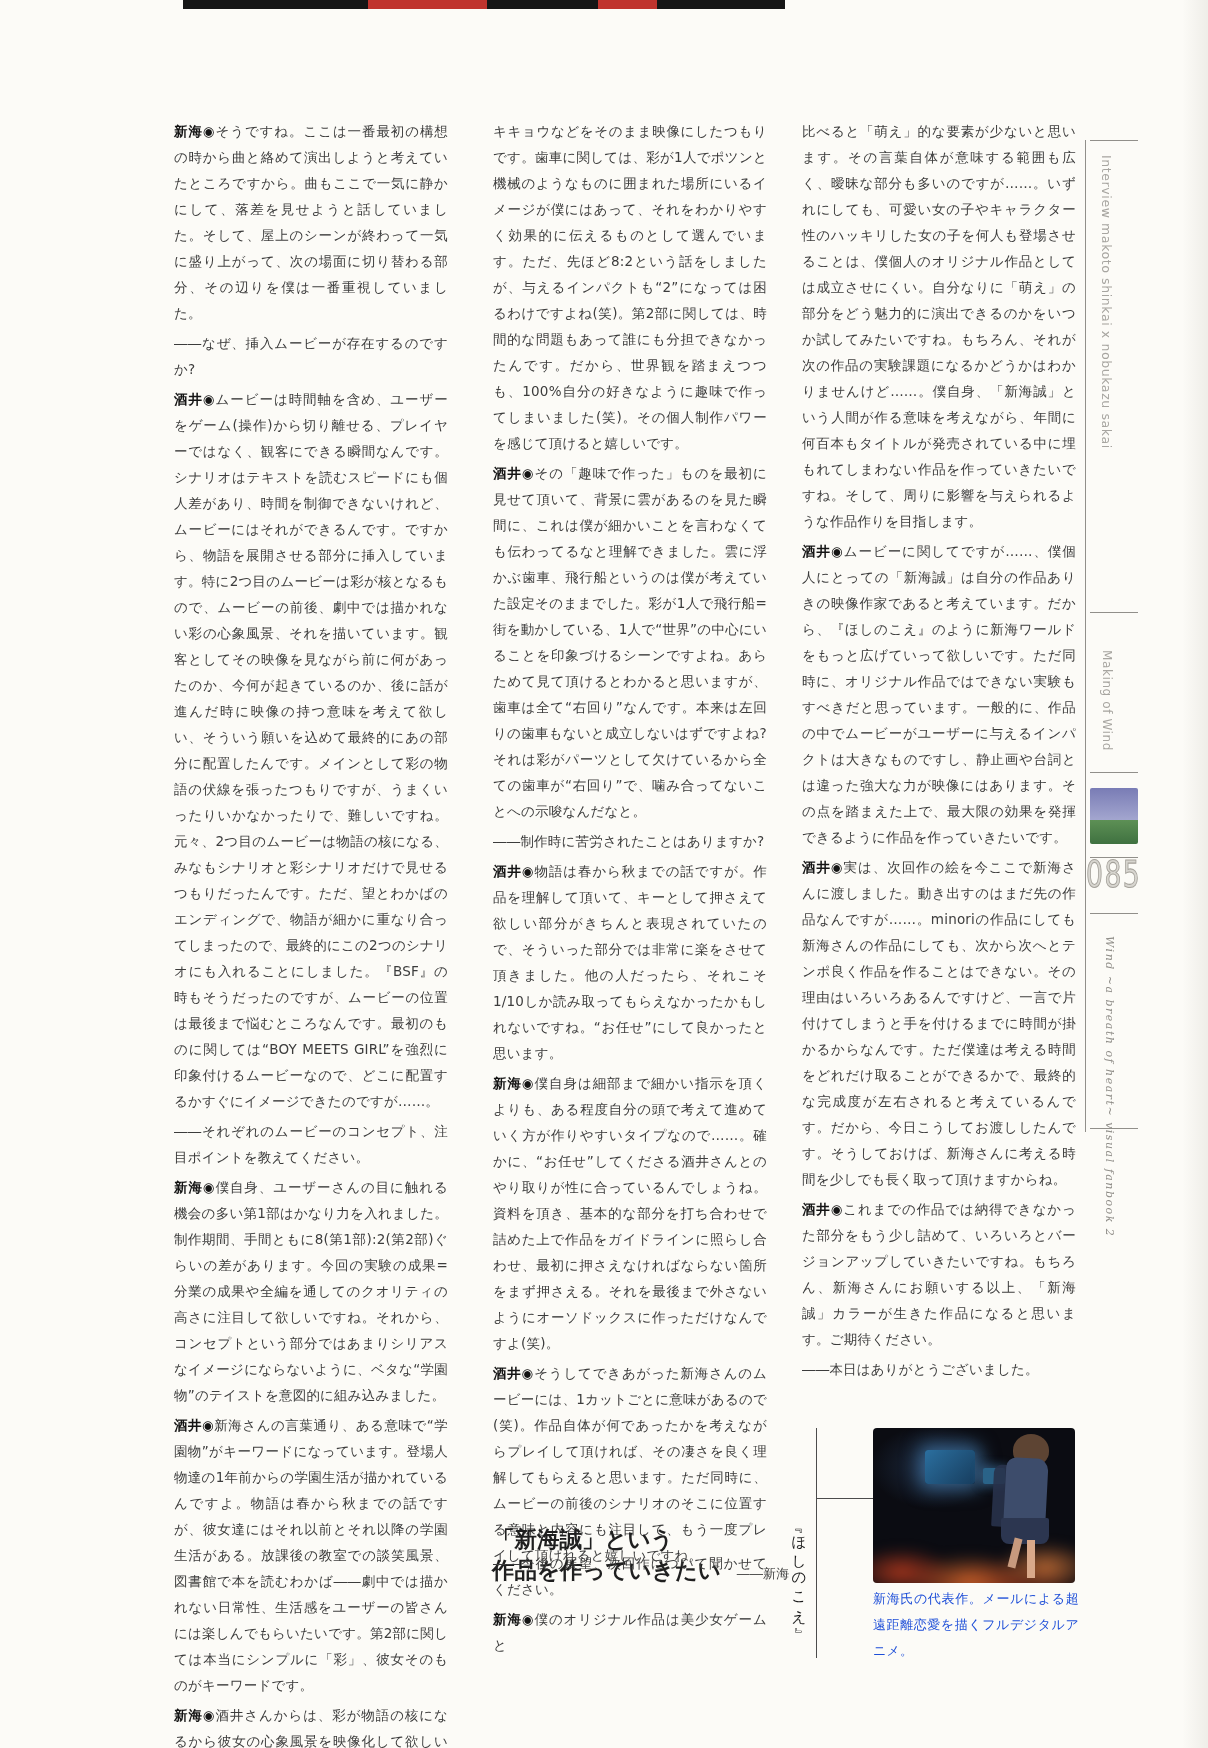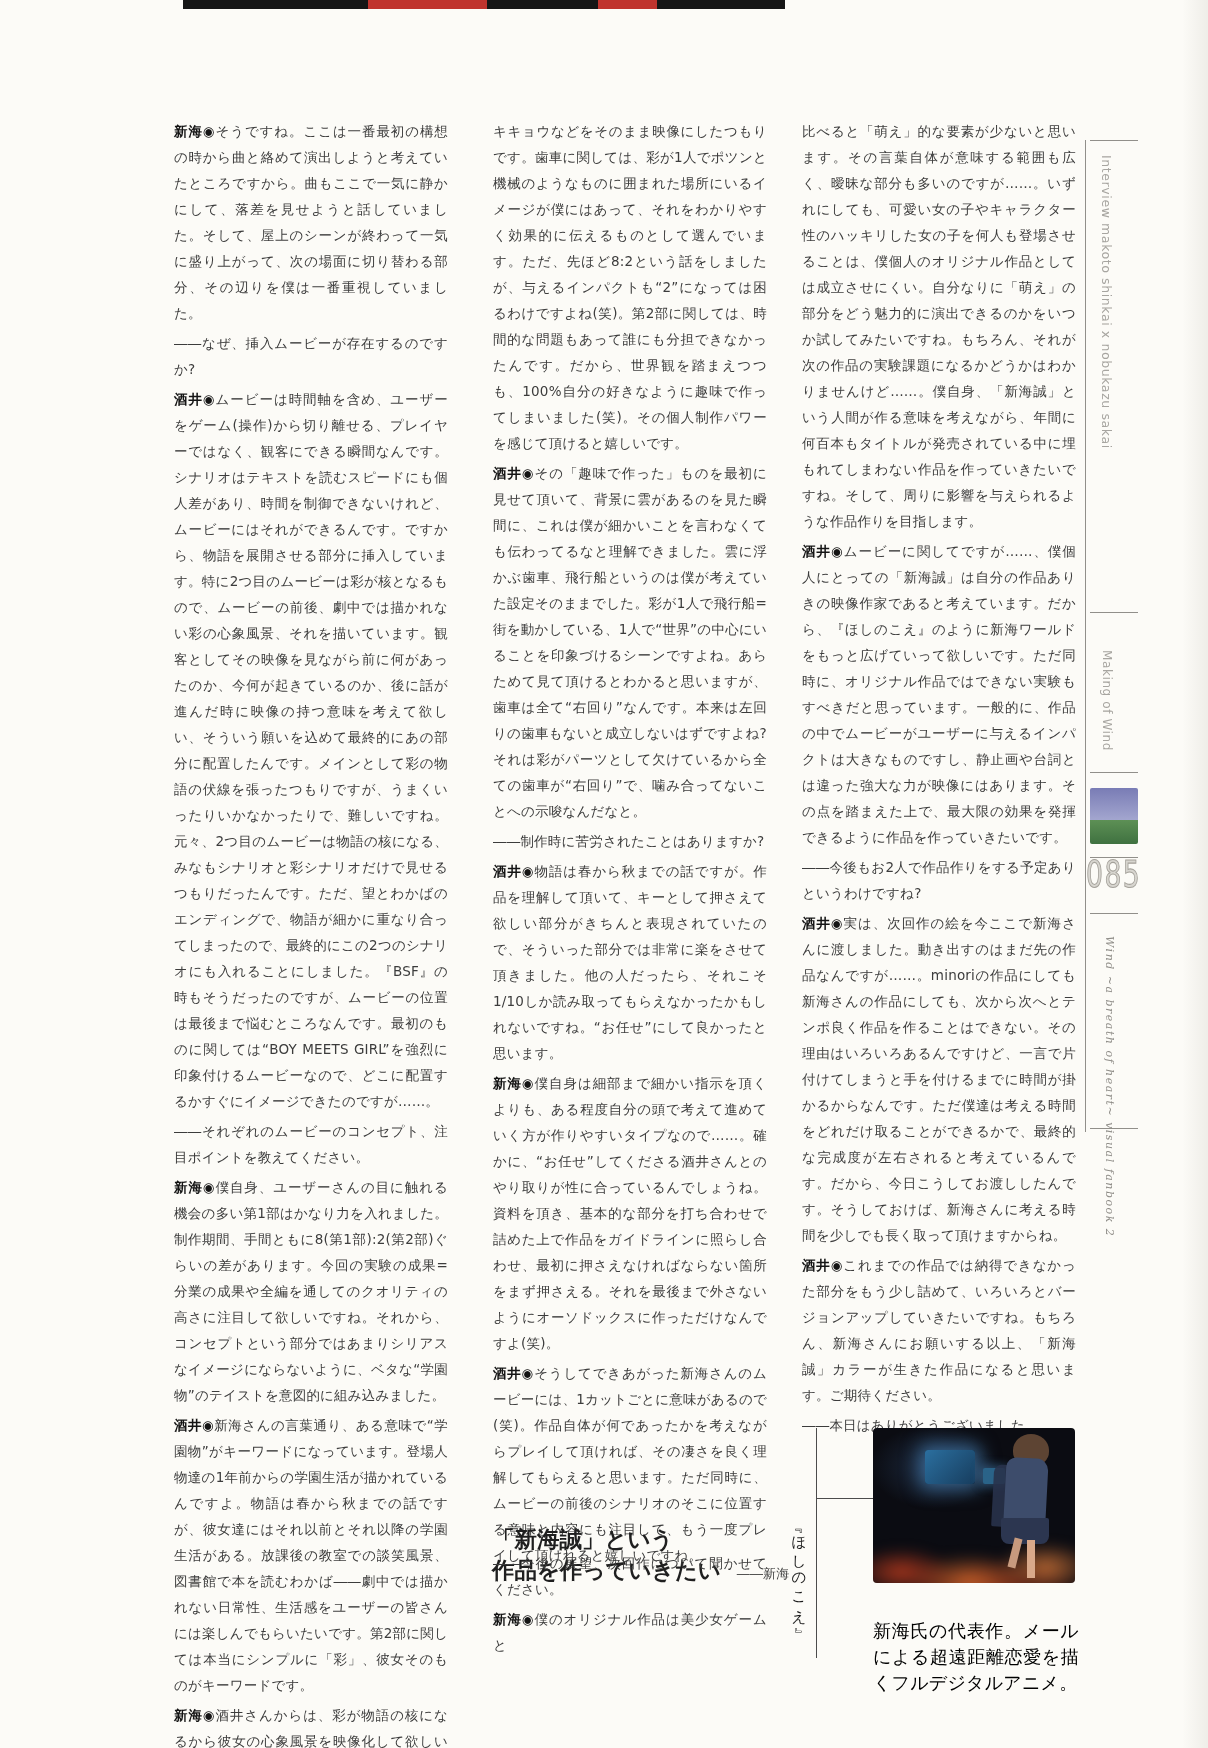--- a/index.html
+++ b/index.html
@@ -47,22 +47,22 @@
         radial-gradient(120px 50px at 60% 100%,rgba(120,30,20,.9),rgba(0,0,0,0) 75%);}
   .still .hair{position:absolute;right:26px;top:6px;width:36px;height:32px;background:#5d4433;
        border-radius:55% 55% 48% 48%;}
   .still .body{position:absolute;right:28px;top:30px;width:42px;height:66px;background:#3d4c6b;
        border-radius:10px 12px 4px 4px;transform:rotate(3deg);
        box-shadow:-14px 6px 0 -2px rgba(40,50,75,.9);}
   .still .skirt{position:absolute;right:26px;top:90px;width:48px;height:26px;background:#2c3650;
        border-radius:2px 2px 8px 8px;}
   .still .leg1{position:absolute;right:40px;top:112px;width:8px;height:38px;background:#d9a98a;}
   .still .leg2{position:absolute;right:56px;top:110px;width:8px;height:30px;background:#c79a7e;transform:rotate(14deg);}
-  .hoshi-caption{position:absolute;left:873px;top:1586px;width:206px;font-size:18px;
-       line-height:26px;color:#000000;text-align:justify;letter-spacing:.2px;margin-top:32px;}
+  .hoshi-caption{position:absolute;left:873px;top:1586px;width:206px;font-size:13px;
+       line-height:26px;color:#1d4ed8;text-align:justify;letter-spacing:.2px;}
   
   .side-rule{position:absolute;left:1085px;top:140px;width:1px;height:992px;background:#918f8a;}
   .tick{position:absolute;left:1090px;width:48px;height:1px;background:#918f8a;}
   .t1{top:140px;} .t2{top:612px;} .t3{top:772px;} .t4{top:857px;} .t5{top:913px;} .t6{top:1128px;}
   .vtext{writing-mode:vertical-rl;}
   .side-credit{position:absolute;left:1099px;top:155px;font-size:12.5px;color:#a7a5a0;letter-spacing:.6px;}
   .side-making{position:absolute;left:1100px;top:650px;font-size:12px;color:#a7a5a0;letter-spacing:.6px;}
   .side-thumb{position:absolute;left:1090px;top:788px;width:48px;height:56px;border-radius:2px;overflow:hidden;}
   .side-thumb .sky{height:58%;background:linear-gradient(#797cb5,#9успе);background:linear-gradient(#797cb5,#a3a6cf);}
   .side-thumb .field{height:42%;background:linear-gradient(#5d9055,#3f7140);}
@@ -125,21 +125,20 @@
 
       <p class="para"><b class="spk">新海◉</b><span>僕のオリジナル作品は美少女ゲームと</span></p>
     </section>
 
   <section class="col col3">
 
       <p class="para"><span>比べると「萌え」的な要素が少ないと思います。その言葉自体が意味する範囲も広く、曖昧な部分も多いのですが……。いずれにしても、可愛い女の子やキャラクター性のハッキリした女の子を何人も登場させることは、僕個人のオリジナル作品としては成立させにくい。自分なりに「萌え」の部分をどう魅力的に演出できるのかをいつか試してみたいですね。もちろん、それが次の作品の実験課題になるかどうかはわかりませんけど……。僕自身、「新海誠」という人間が作る意味を考えながら、年間に何百本もタイトルが発売されている中に埋もれてしまわない作品を作っていきたいですね。そして、周りに影響を与えられるような作品作りを目指します。</span></p>
 
       <p class="para"><b class="spk">酒井◉</b><span>ムービーに関してですが……、僕個人にとっての「新海誠」は自分の作品ありきの映像作家であると考えています。だから、『ほしのこえ』のように新海ワールドをもっと広げていって欲しいです。ただ同時に、オリジナル作品ではできない実験もすべきだと思っています。一般的に、作品の中でムービーがユーザーに与えるインパクトは大きなものですし、静止画や台詞とは違った強大な力が映像にはあります。その点を踏まえた上で、最大限の効果を発揮できるように作品を作っていきたいです。</span></p>
 
-      <p class="para"><span>――今後もお2人で作品作りをする予定ありというわけですね?</span></p>
 
       <p class="para"><b class="spk">酒井◉</b><span>実は、次回作の絵を今ここで新海さんに渡しました。動き出すのはまだ先の作品なんですが……。minoriの作品にしても新海さんの作品にしても、次から次へとテンポ良く作品を作ることはできない。その理由はいろいろあるんですけど、一言で片付けてしまうと手を付けるまでに時間が掛かるからなんです。ただ僕達は考える時間をどれだけ取ることができるかで、最終的な完成度が左右されると考えているんです。だから、今日こうしてお渡ししたんです。そうしておけば、新海さんに考える時間を少しでも長く取って頂けますからね。</span></p>
 
 
       <p class="para"><b class="spk">酒井◉</b><span>これまでの作品では納得できなかった部分をもう少し詰めて、いろいろとバージョンアップしていきたいですね。もちろん、新海さんにお願いする以上、「新海誠」カラーが生きた作品になると思います。ご期待ください。</span></p>
 
       <p class="para"><span>――本日はありがとうございました。</span></p>
     </section>
 
   <div class="hoshi-label vtext">『ほしのこえ』</div>

